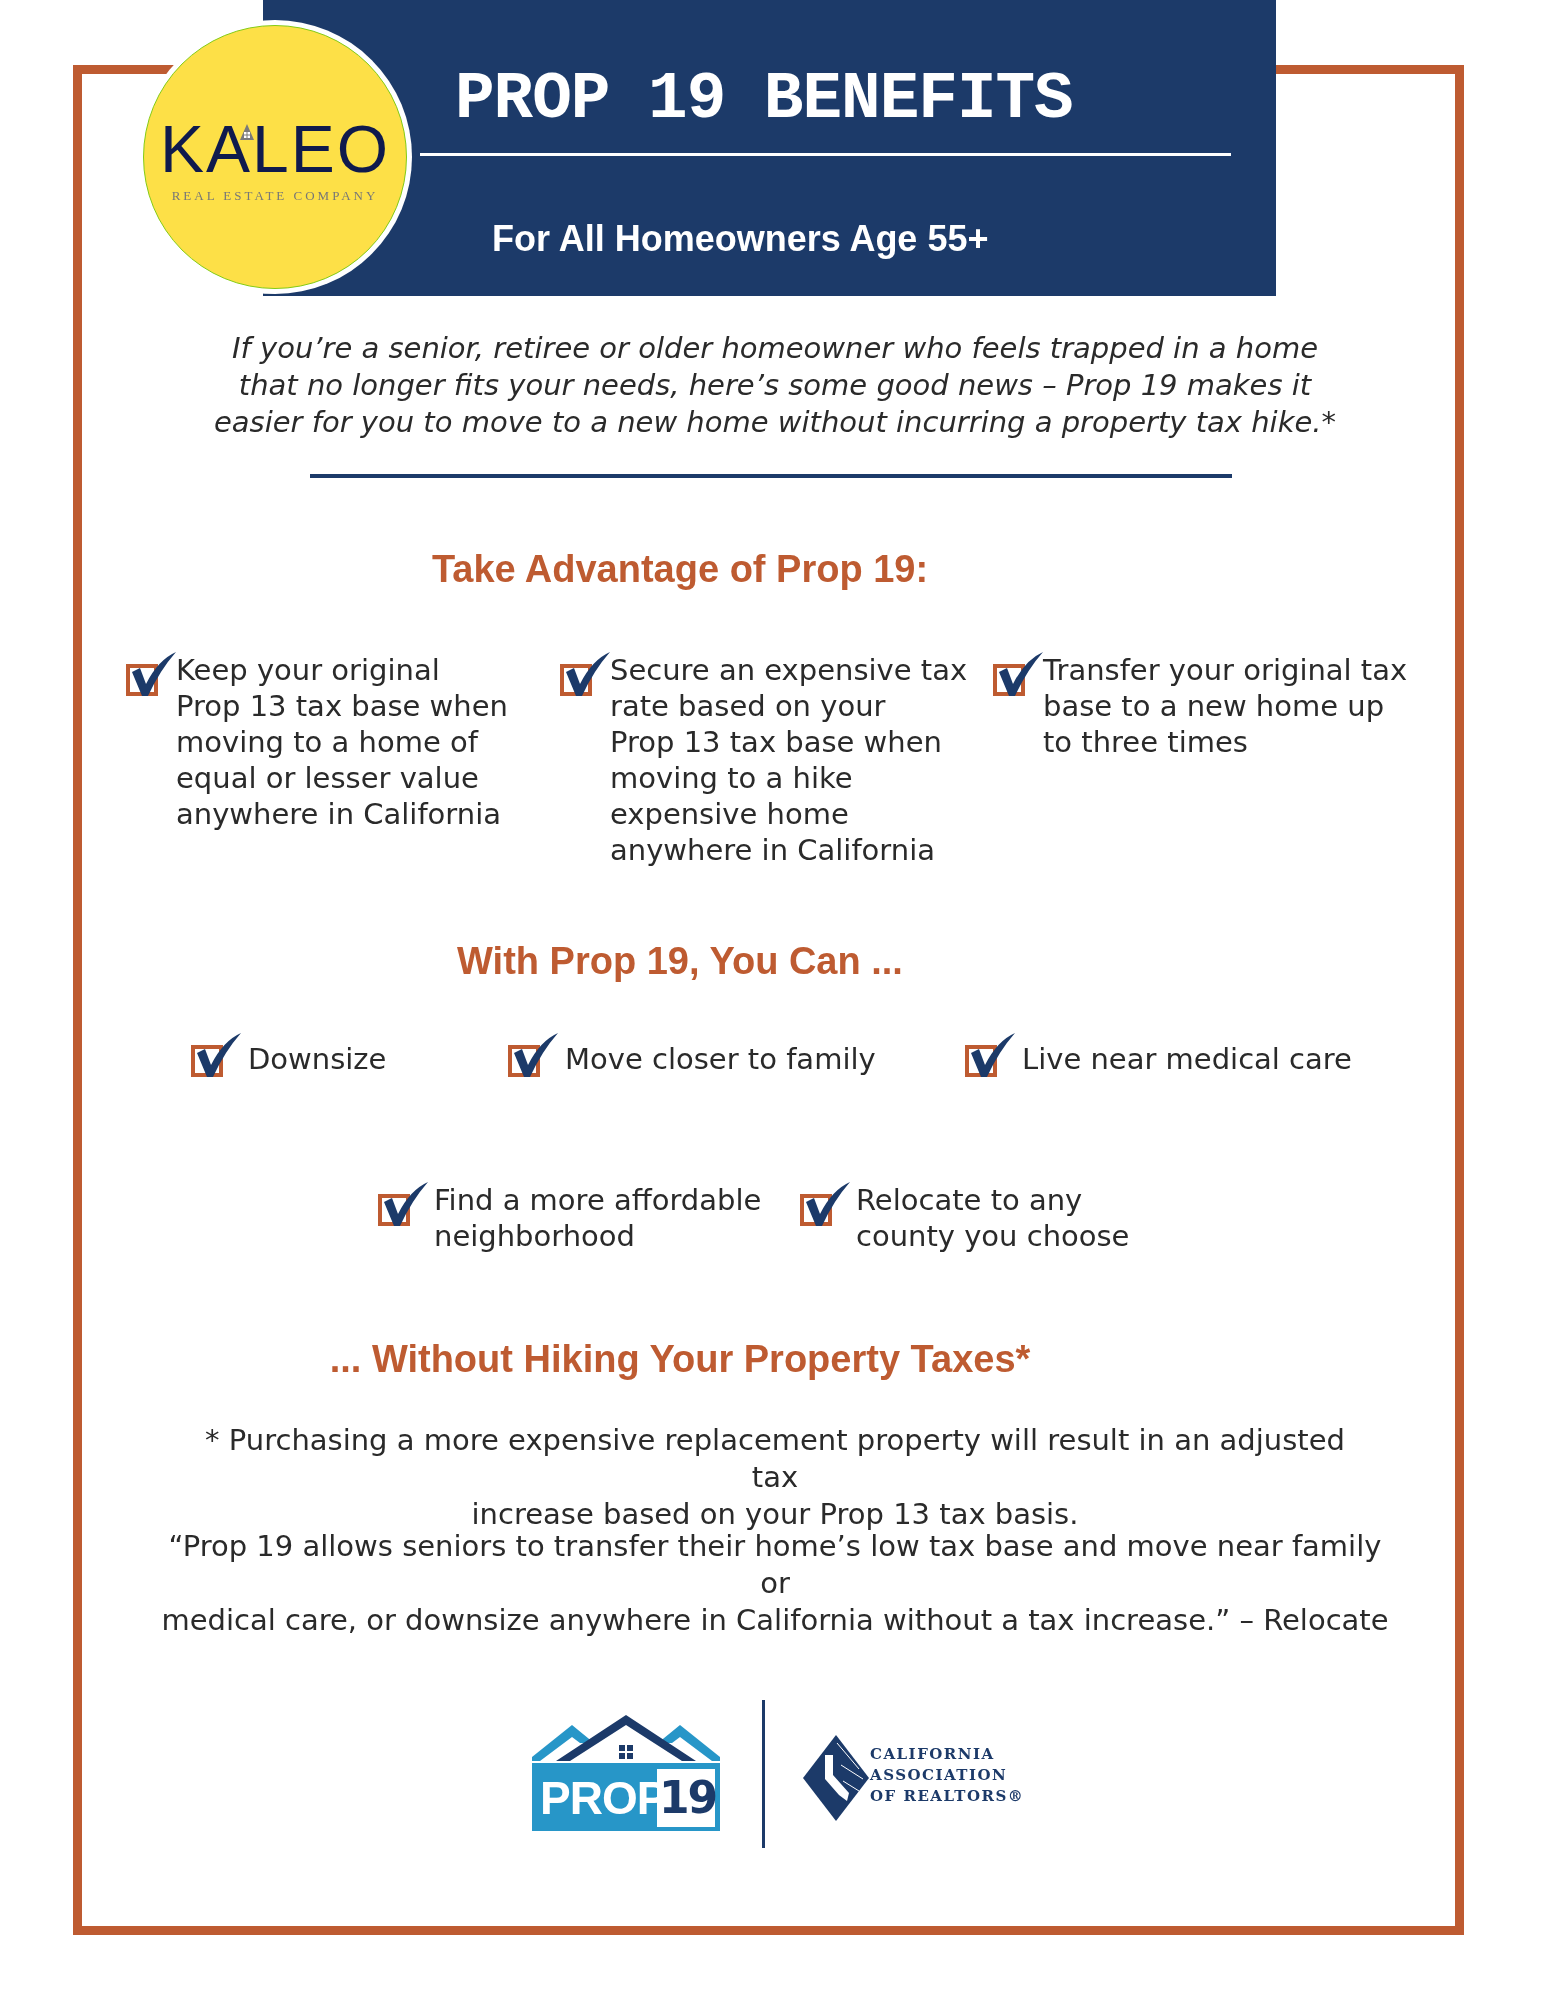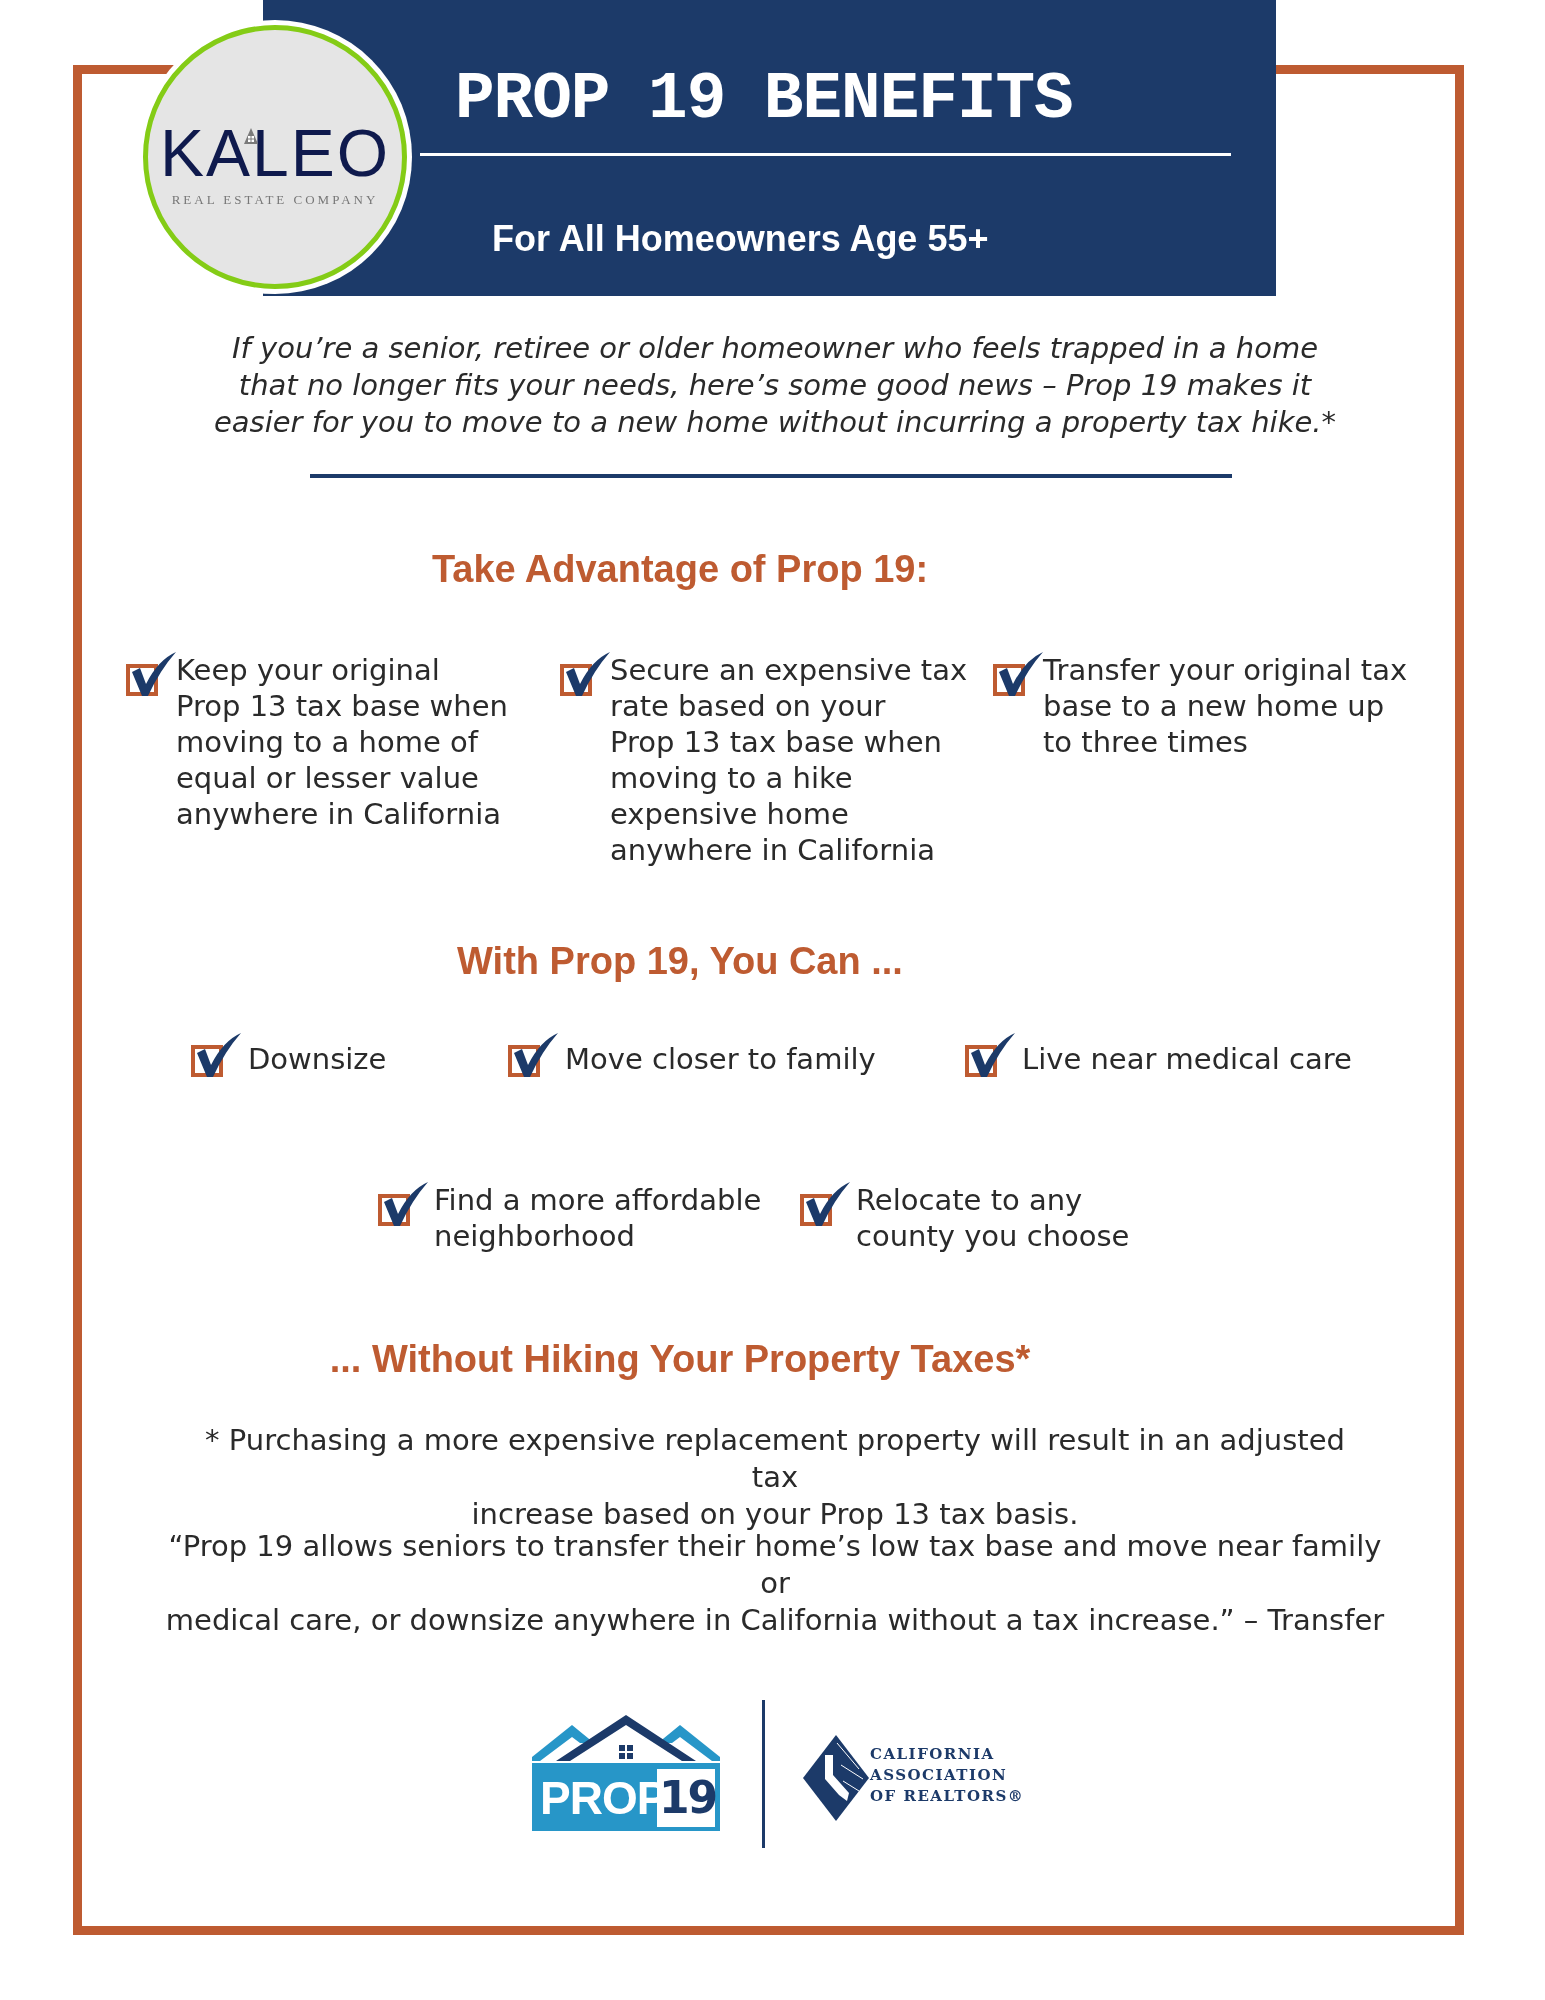--- a/index.html
+++ b/index.html
@@ -17,21 +17,21 @@
   
   .header { left: 263px; top: 0; width: 1013px; height: 296px; background: #1c3a69; }
   .title { left: 455px; top: 62px; font-family: Liberation Mono, monospace; font-weight: bold;
            font-size: 66px; color: #ffffff; letter-spacing: -1px; white-space: nowrap; }
   .title-rule { left: 420px; top: 153px; width: 811px; height: 3px; background: #ffffff; }
   .subtitle { left: 492px; top: 178px; font-family: "Liberation Sans", sans-serif; font-weight: bold;
               font-size: 36px; color: #ffffff; white-space: nowrap; margin-top: 40px; }
 
   
   .logo { left: 143px; top: 25px; width: 264px; height: 264px; border-radius: 50%;
-          background: #e5e5e5; border: 5px solid #84cc16; box-sizing: border-box;
+          background: #fde047; border: 1px solid #84cc16; box-sizing: border-box;
           box-shadow: 0 0 0 5px #ffffff; }
   .logo-word { left: 0; top: 90px; width: 100%; text-align: center; font-family: "Liberation Sans", sans-serif;
                font-size: 66px; color: #0f1a4d; letter-spacing: 2px; line-height: 1; font-weight: normal; }
   .logo-sub { left: 0; top: 162px; width: 100%; text-align: center; font-family: "Liberation Serif", serif;
               font-size: 13px; color: #777777; letter-spacing: 3px; }
 
   
   .intro { left: 200px; top: 330px; width: 1150px; text-align: center; font-size: 29px;
            line-height: 37px; color: #2a2a2a; font-weight: 300; font-style: italic; }
   .intro-rule { left: 310px; top: 474px; width: 922px; height: 4px; background: #1c3a69; }
@@ -188,21 +188,21 @@
 
 <div class="abs section-heading" style="top:1338px;">... Without Hiking Your Property Taxes*</div>
 
 <div class="abs note">
   <div>* Purchasing a more expensive replacement property will result in an adjusted tax</div>
   <div>increase based on your Prop 13 tax basis.</div>
 </div>
 
 <div class="abs quote">
   <div>“Prop 19 allows seniors to transfer their home’s low tax base and move near family or</div>
-  <div>medical care, or downsize anywhere in California without a tax increase.” – Transfer</div>
+  <div>medical care, or downsize anywhere in California without a tax increase.” – Relocate</div>
 </div>
 
 <div class="abs" style="left:532px;top:1715px;width:188px;height:116px;">
   <svg width="188" height="116" viewBox="0 0 188 116">
     <polygon points="0,42 40,10 62,28 48,28 40,22 8,46 0,46" fill="#2796c8"></polygon>
     <polygon points="188,42 148,10 126,28 140,28 148,22 180,46 188,46" fill="#2796c8"></polygon>
     <polygon points="24,46 94,0 164,46 150,46 94,10 38,46" fill="#1c3a69"></polygon>
     <rect x="87" y="30" width="6" height="6" fill="#1c3a69"></rect>
       <rect x="95" y="30" width="6" height="6" fill="#1c3a69"></rect>
     <rect x="87" y="38" width="6" height="6" fill="#1c3a69"></rect>

